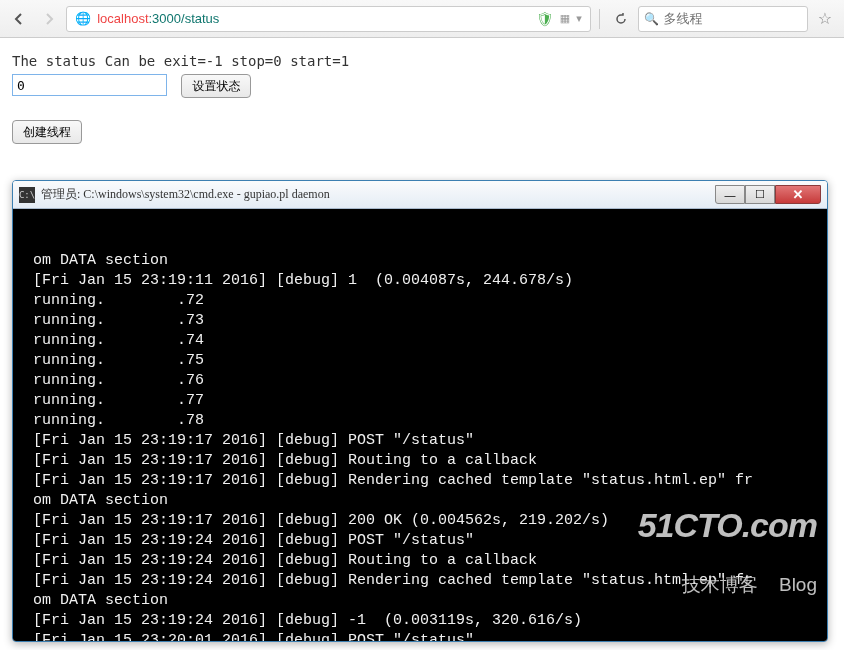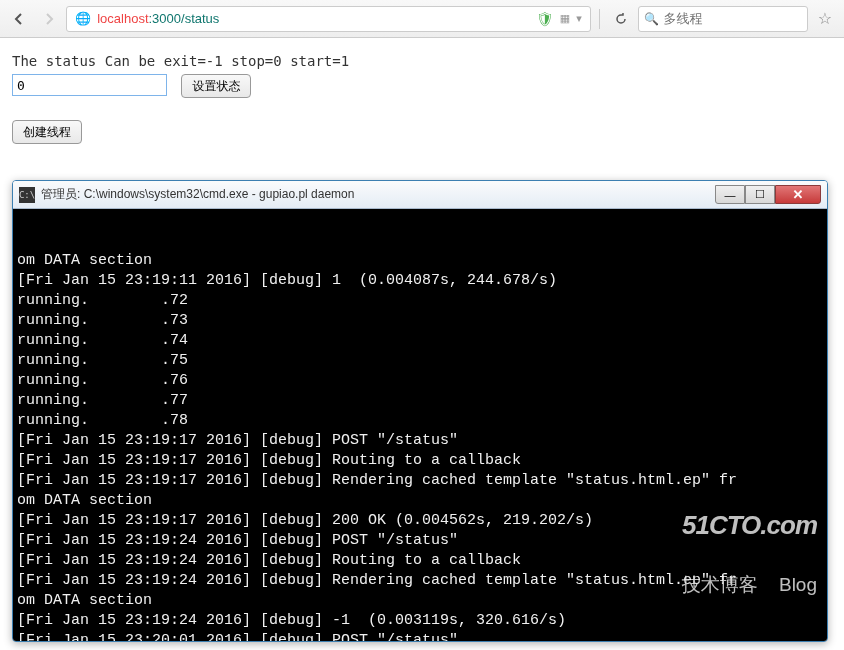--- a/index.html
+++ b/index.html
@@ -24,28 +24,28 @@
 .page-content input[type="text"] { width: 155px; height: 22px; border: 1px solid #7eb4ea; background: #fff; padding: 0 4px; font-family: monospace; font-size: 13px; }
 .page-content button { height: 24px; padding: 0 10px; background: linear-gradient(#f8f8f8, #e8e8e8); border: 1px solid #999; border-radius: 4px; font-size: 12px; cursor: pointer; margin-left: 6px; }
 .page-content .row2 { margin-top: 4px; }
 .page-content .row3 { margin-top: 22px; }
 .page-content .row3 button { margin-left: 0; text-align: center; }
 
 
 .cmd-window { position: absolute; left: 12px; top: 180px; width: 816px; height: 462px; border: 1px solid #3c7fb1; border-radius: 4px; background: #fff; box-shadow: 0 2px 8px rgba(0,0,0,0.3); overflow: hidden; }
 .cmd-titlebar { height: 28px; background: linear-gradient(#fafbfc, #e4ecf5); border-bottom: 1px solid #a8b9cc; display: flex; align-items: center; padding: 0 6px; font-size: 12px; }
 .cmd-icon { width: 16px; height: 16px; background: #333; margin-right: 6px; display: flex; align-items: center; justify-content: center; color: #ccc; font-size: 9px; font-family: monospace; }
-.cmd-title { flex: 1; color: #333; }
+.cmd-title { flex: 1; color: #333; font-family: Liberation Serif, serif; }
 .win-btns { display: flex; gap: 0; }
 .win-btn { width: 30px; height: 19px; border: 1px solid #888; background: linear-gradient(#f0f0f0, #d8d8d8); display: flex; align-items: center; justify-content: center; font-size: 11px; cursor: pointer; }
 .win-btn.min { border-radius: 0 0 0 3px; }
 .win-btn.close { background: linear-gradient(#e27777, #c63a3a); border-color: #8b3a3a; color: #fff; border-radius: 0 0 3px 0; width: 46px; font-size: 13px; font-weight: bold; }
-.cmd-body { background: #000; height: calc(100% - 28px); overflow: hidden; padding: 2px 4px; font-family: "Consolas", "Courier New", monospace; font-size: 15px; color: #f0f0f0; line-height: 20px; white-space: pre; position: relative; }
+.cmd-body { background: #000; height: calc(100% - 28px); overflow: hidden; padding: 2px 20px; font-family: "Consolas", "Courier New", monospace; font-size: 15px; color: #f0f0f0; line-height: 20px; white-space: pre; position: relative; }
 .watermark { position: absolute; right: 10px; bottom: 6px; text-align: right; font-family: Arial, sans-serif; color: rgba(255,255,255,0.75); text-shadow: 1px 1px 2px rgba(0,0,0,0.8); }
-.watermark .wm1 { font-size: 26px; font-weight: bold; font-style: italic; letter-spacing: -1px; }
+.watermark .wm1 { font-size: 34px; font-weight: bold; font-style: italic; letter-spacing: -1px; }
 .watermark .wm2 { font-size: 19px; }
 </style>
 </head>
 <body>
 
 <div class="browser-bar">
   <div class="nav-btn">
     <svg width="14" height="14" viewBox="0 0 14 14">
         <path d="M9 2 L4 7 L9 12" stroke="#555" stroke-width="2" fill="none"></path>
       </svg>

